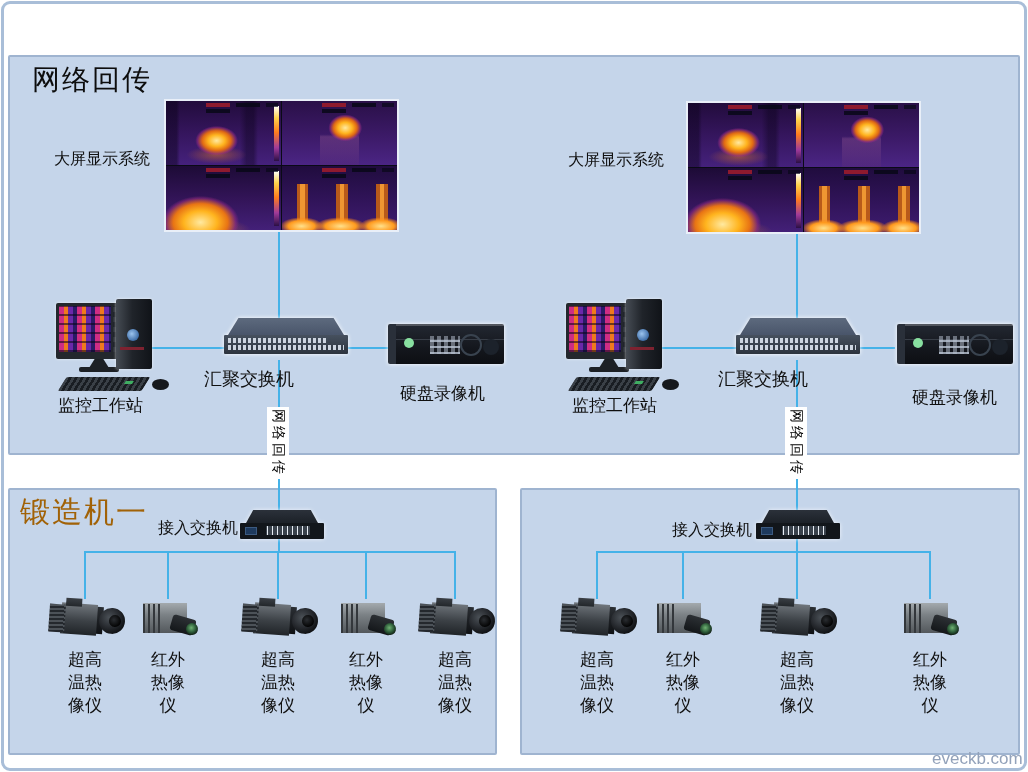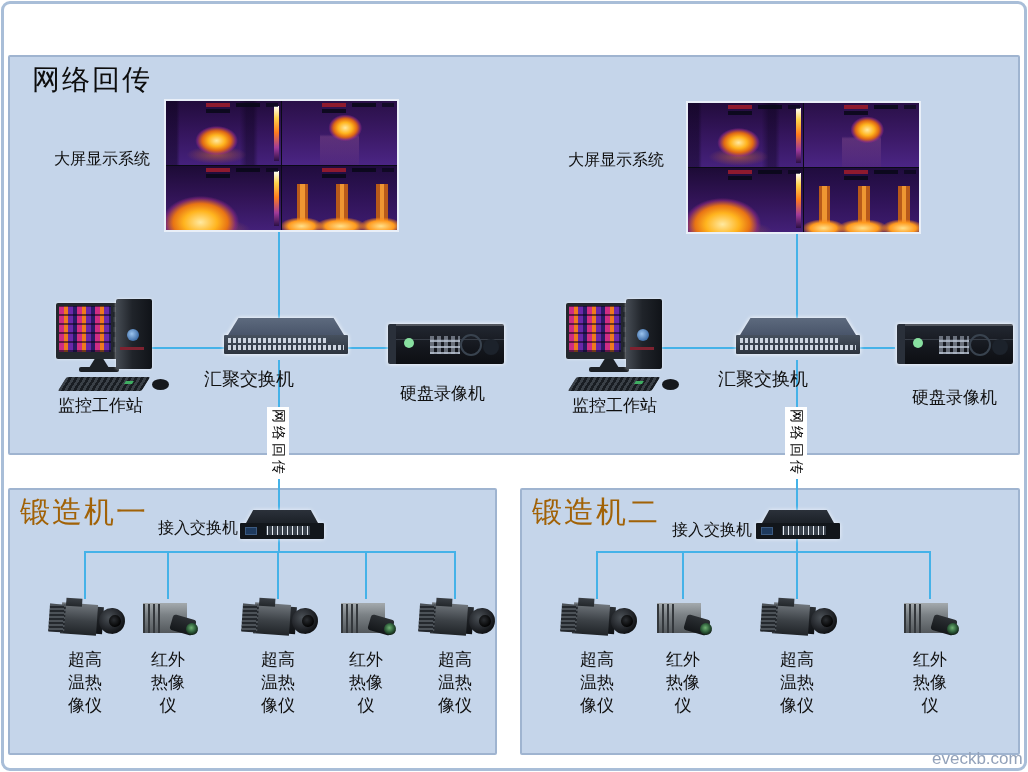--- a/index.html
+++ b/index.html
@@ -257,21 +257,20 @@
 温热
 像仪</div>
   <div class="cam-label" style="left:324px;top:648px;">红外
 热像
 仪</div>
   <div class="cam-label" style="left:413px;top:648px;">超高
 温热
 像仪</div>
 
   <div class="panel" style="left:520px;top:488px;width:496px;height:263px;"></div>
-  <div class="machine-label" style="left:532px;top:492px;">锻造机二</div>
   <div class="lbl" style="left:672px;top:520px;font-size:16px;">接入交换机</div>
 
   <div class="ln h" style="left:596px;top:551px;width:334px;"></div>
   <div class="ln v" style="left:596px;top:551px;height:48px;"></div>
   <div class="ln v" style="left:682px;top:551px;height:48px;"></div>
   <div class="ln v" style="left:796px;top:551px;height:48px;"></div>
   <div class="ln v" style="left:929px;top:551px;height:48px;"></div>
 
   <div class="switch-small" style="left:756px;top:508px;">
     <div class="ss-top"></div>

